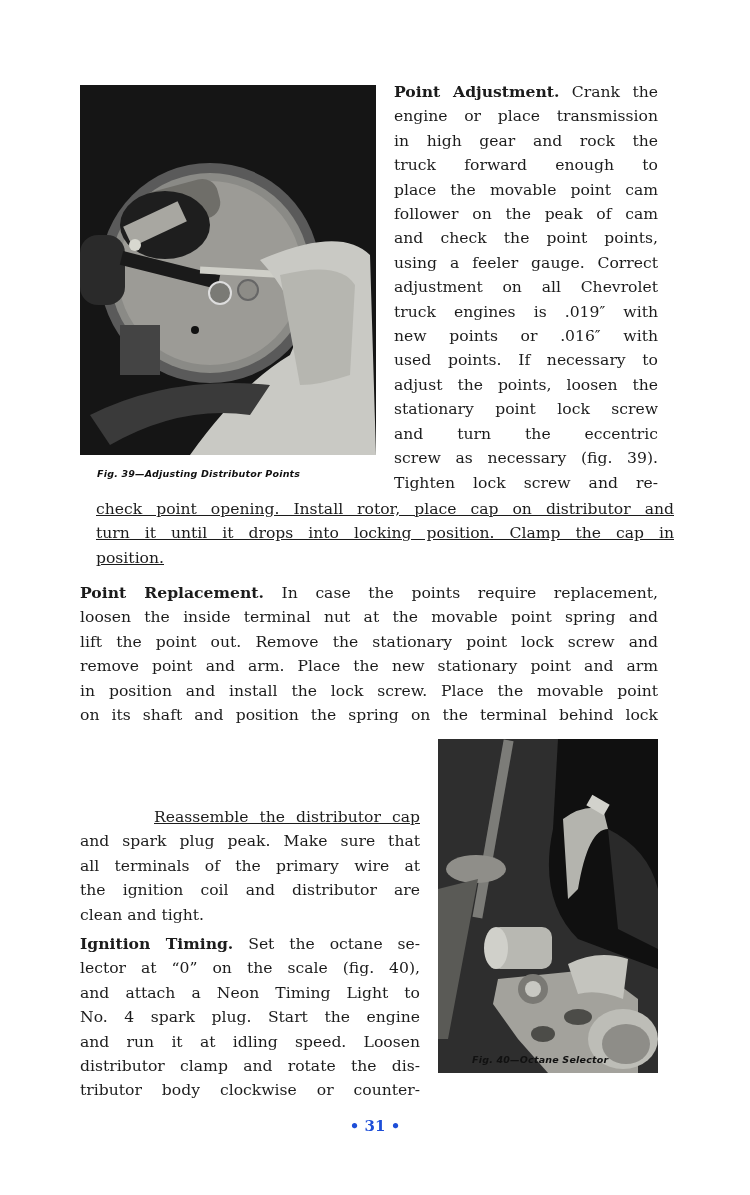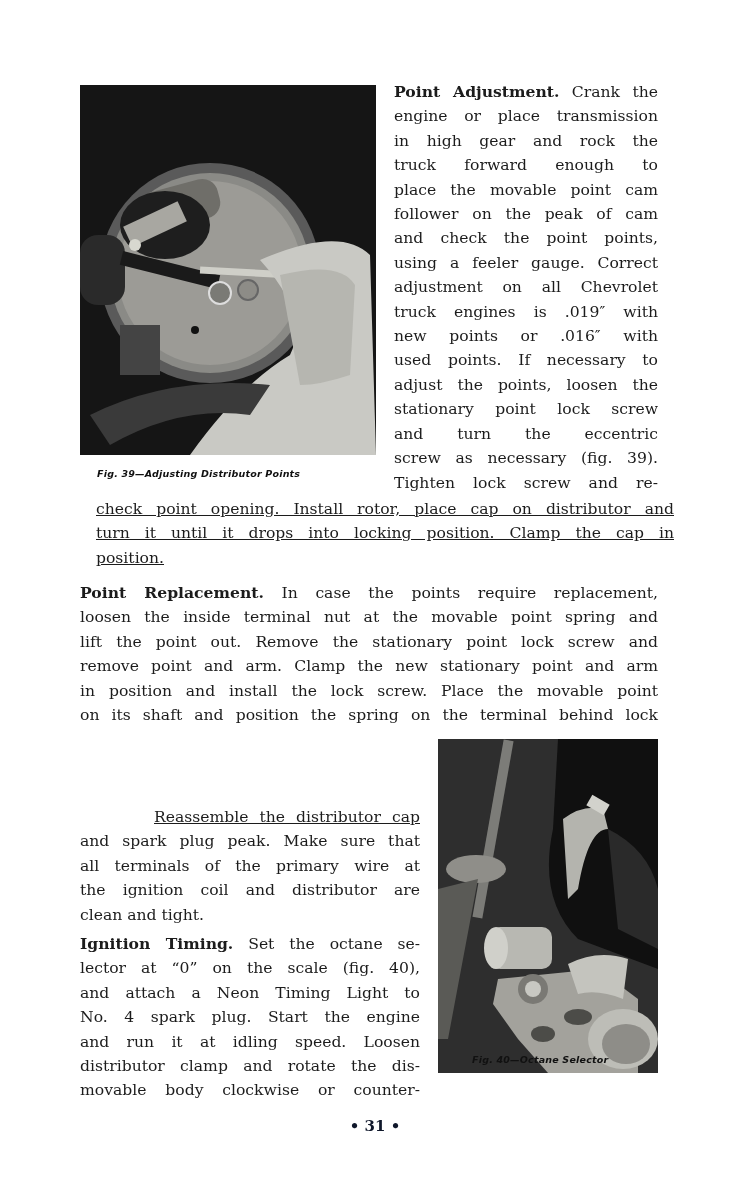--- a/index.html
+++ b/index.html
@@ -12,21 +12,21 @@
   .photo svg { display:block; width:100%; height:100%; }
   .caption {
     position:absolute; font-family:"DejaVu Sans", "Liberation Sans", sans-serif;
     font-weight:bold; font-style:italic; font-size:9.5px; color:#111; white-space:nowrap; letter-spacing:0.2px;
   }
   .txt { position:absolute; font-size:15.6px; line-height:24.4px; text-align:justify; color:#1c1c1c; }
   .lead { font-weight:bold; }
   .line { display:block; text-align:justify; text-align-last:justify; white-space:nowrap; }
   .line.last { text-align-last:left; }
   .indent { text-indent:38px;text-decoration:underline; }
-  .pagenum { position:absolute; left:330px; top:1117px; width:90px; text-align:center; font-size:15px; font-weight:bold; color:#0f172a; }
+  .pagenum { position:absolute; left:330px; top:1117px; width:90px; text-align:center; font-size:15px; font-weight:bold; color:#1d4ed8; }
 </style>
 </head>
 <body>
 
 <div class="page">
 
   <div class="photo" style="left:80px; top:85px; width:296px; height:370px;">
     <svg viewBox="0 0 296 370">
       <rect width="296" height="370" fill="#151515"></rect>
       <circle cx="130" cy="188" r="110" fill="#5a5a5a"></circle>
@@ -73,42 +73,42 @@
   <div class="txt" style="left:96px; top:497px; width:578px;text-decoration:underline;">
     <span class="line">check point opening. Install rotor, place cap on distributor and</span>
     <span class="line">turn it until it drops into locking position. Clamp the cap in</span>
     <span class="line last">position.</span>
   </div>
 
   <div class="txt" style="left:80px; top:581px; width:578px;">
     <span class="line"><span class="lead">Point Replacement.</span><span> In case the points require replacement,</span></span>
     <span class="line">loosen the inside terminal nut at the movable point spring and</span>
     <span class="line">lift the point out. Remove the stationary point lock screw and</span>
-    <span class="line">remove point and arm. Clamp the new stationary point and arm</span>
+    <span class="line">remove point and arm. Place the new stationary point and arm</span>
     <span class="line">in position and install the lock screw. Place the movable point</span>
     <span class="line">on its shaft and position the spring on the terminal behind lock</span>
   </div>
 
 
   <div class="txt" style="left:80px; top:805px; width:340px;">
     <span class="line indent" style="padding-left:36px; box-sizing:border-box;">Reassemble the distributor cap</span>
     <span class="line">and spark plug peak. Make sure that</span>
     <span class="line">all terminals of the primary wire at</span>
     <span class="line">the ignition coil and distributor are</span>
     <span class="line last">clean and tight.</span>
   </div>
 
   <div class="txt" style="left:80px; top:932px; width:340px;">
     <span class="line"><span class="lead">Ignition Timing.</span><span> Set the octane se-</span></span>
     <span class="line">lector at “0” on the scale (fig. 40),</span>
     <span class="line">and attach a Neon Timing Light to</span>
     <span class="line">No. 4 spark plug. Start the engine</span>
     <span class="line">and run it at idling speed. Loosen</span>
     <span class="line">distributor clamp and rotate the dis-</span>
-    <span class="line">movable body clockwise or counter-</span>
+    <span class="line">tributor body clockwise or counter-</span>
   </div>
 
   <div class="photo" style="left:438px; top:739px; width:220px; height:334px;">
     <svg viewBox="0 0 220 334">
       <rect width="220" height="334" fill="#2e2e2e"></rect>
       <rect x="50" y="0" width="10" height="180" fill="#7c7c78" transform="rotate(10 55 90)"></rect>
       <ellipse cx="38" cy="130" rx="30" ry="14" fill="#8f8e89"></ellipse>
       <path d="M0 150 L40 140 L10 300 L0 300 Z" fill="#5a5a56"></path>
       <path d="M120 0 L220 0 L220 230 L140 200 Q100 160 115 90 Z" fill="#101010"></path>
       <path d="M125 80 Q145 65 165 70 L170 90 Q150 90 140 150 L130 160 Z" fill="#b4b4ae"></path>

